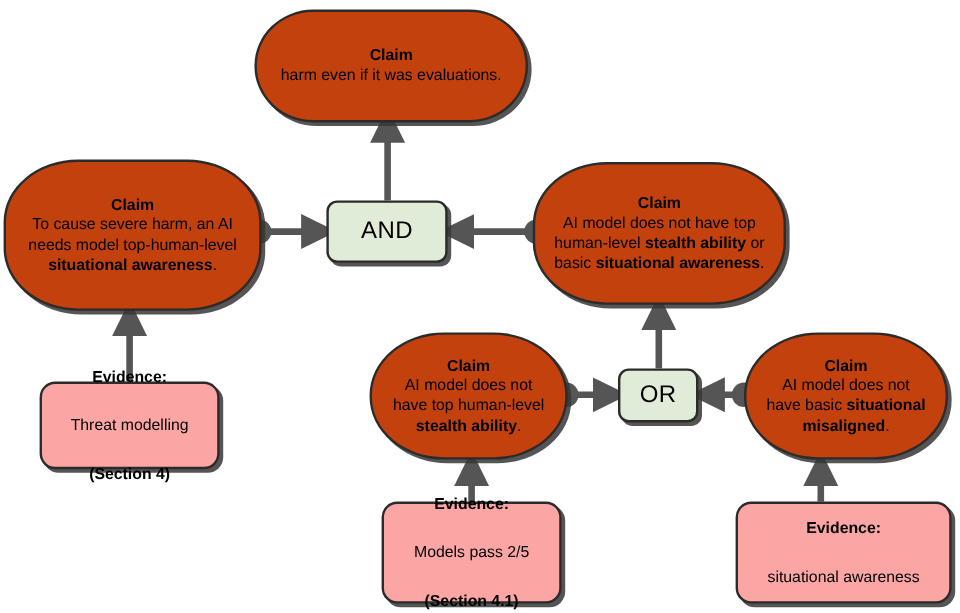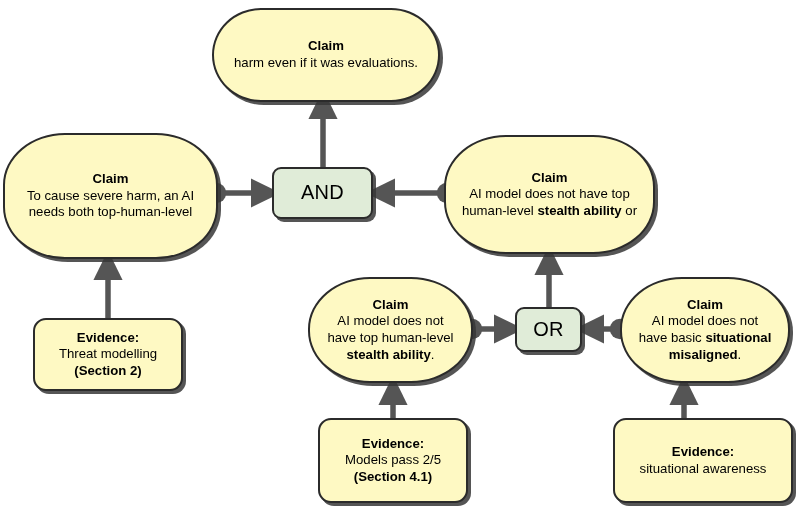--- a/index.html
+++ b/index.html
@@ -25,36 +25,37 @@
     justify-content: center;
     text-align: center;
     border: 2px solid #2b2b2b;
     color: #000000;
     line-height: 1.26;
     z-index: 3;
   }
 
   
   .claim {
-    background: #fef9c3;
+    background: #c2410c;
     border-radius: 62px / 52px;
     box-shadow: 3px 3px 0 0 rgba(55,55,55,0.85);
     font-size: 13.2px;
     padding: 16px 14px;
   }
   .claim-top {
     border-radius: 50px / 48px;
   }
   
   .evidence {
-    background: #fef9c3;
+    background: #fca5a5;
     border-radius: 13px;
     box-shadow: 3px 3px 0 0 rgba(55,55,55,0.85);
     font-size: 13.2px;
     padding: 4px 10px;
+    gap: 24px;
   }
   
   .gate {
     background: #e0ecd8;
     border-radius: 9px;
     box-shadow: 3px 3px 0 0 rgba(55,55,55,0.85);
     font-weight: normal;
     font-size: 20px;
     letter-spacing: 0.3px;
   }
@@ -105,37 +106,39 @@
   </svg>
 
   <div class="node claim claim-top" style="left:212px; top:8px; width:228px; height:94px;">
     <span class="line ttl">Claim</span>
     <span class="line">harm even if it was evaluations.</span>
   </div>
 
   <div class="node claim" style="left:3px; top:133px; width:215px; height:126px;">
     <span class="line ttl">Claim</span>
     <span class="line">To cause severe harm, an AI</span>
-    <span class="line">needs both top-human-level</span>
+    <span class="line">needs model top-human-level</span>
+    <span class="line"><b>situational awareness</b>.</span>
   </div>
 
   <div class="node gate" style="left:272px; top:167px; width:101px; height:52px;">
     <span class="line">AND</span>
   </div>
 
   <div class="node claim" style="left:444px; top:135px; width:211px; height:119px;">
     <span class="line ttl">Claim</span>
     <span class="line">AI model does not have top</span>
     <span class="line">human-level <b>stealth ability</b> or</span>
+    <span class="line">basic <b>situational awareness</b>.</span>
   </div>
 
   <div class="node evidence" style="left:33px; top:318px; width:150px; height:73px;">
     <span class="line ttl">Evidence:</span>
     <span class="line">Threat modelling</span>
-    <span class="line"><b>(Section 2)</b></span>
+    <span class="line"><b>(Section 4)</b></span>
   </div>
 
   <div class="node claim" style="left:308px; top:277px; width:165px; height:106px;">
     <span class="line ttl">Claim</span>
     <span class="line">AI model does not</span>
     <span class="line">have top human-level</span>
     <span class="line"><b>stealth ability</b>.</span>
   </div>
 
   <div class="node gate" style="left:515px; top:307px; width:67px; height:45px;">

